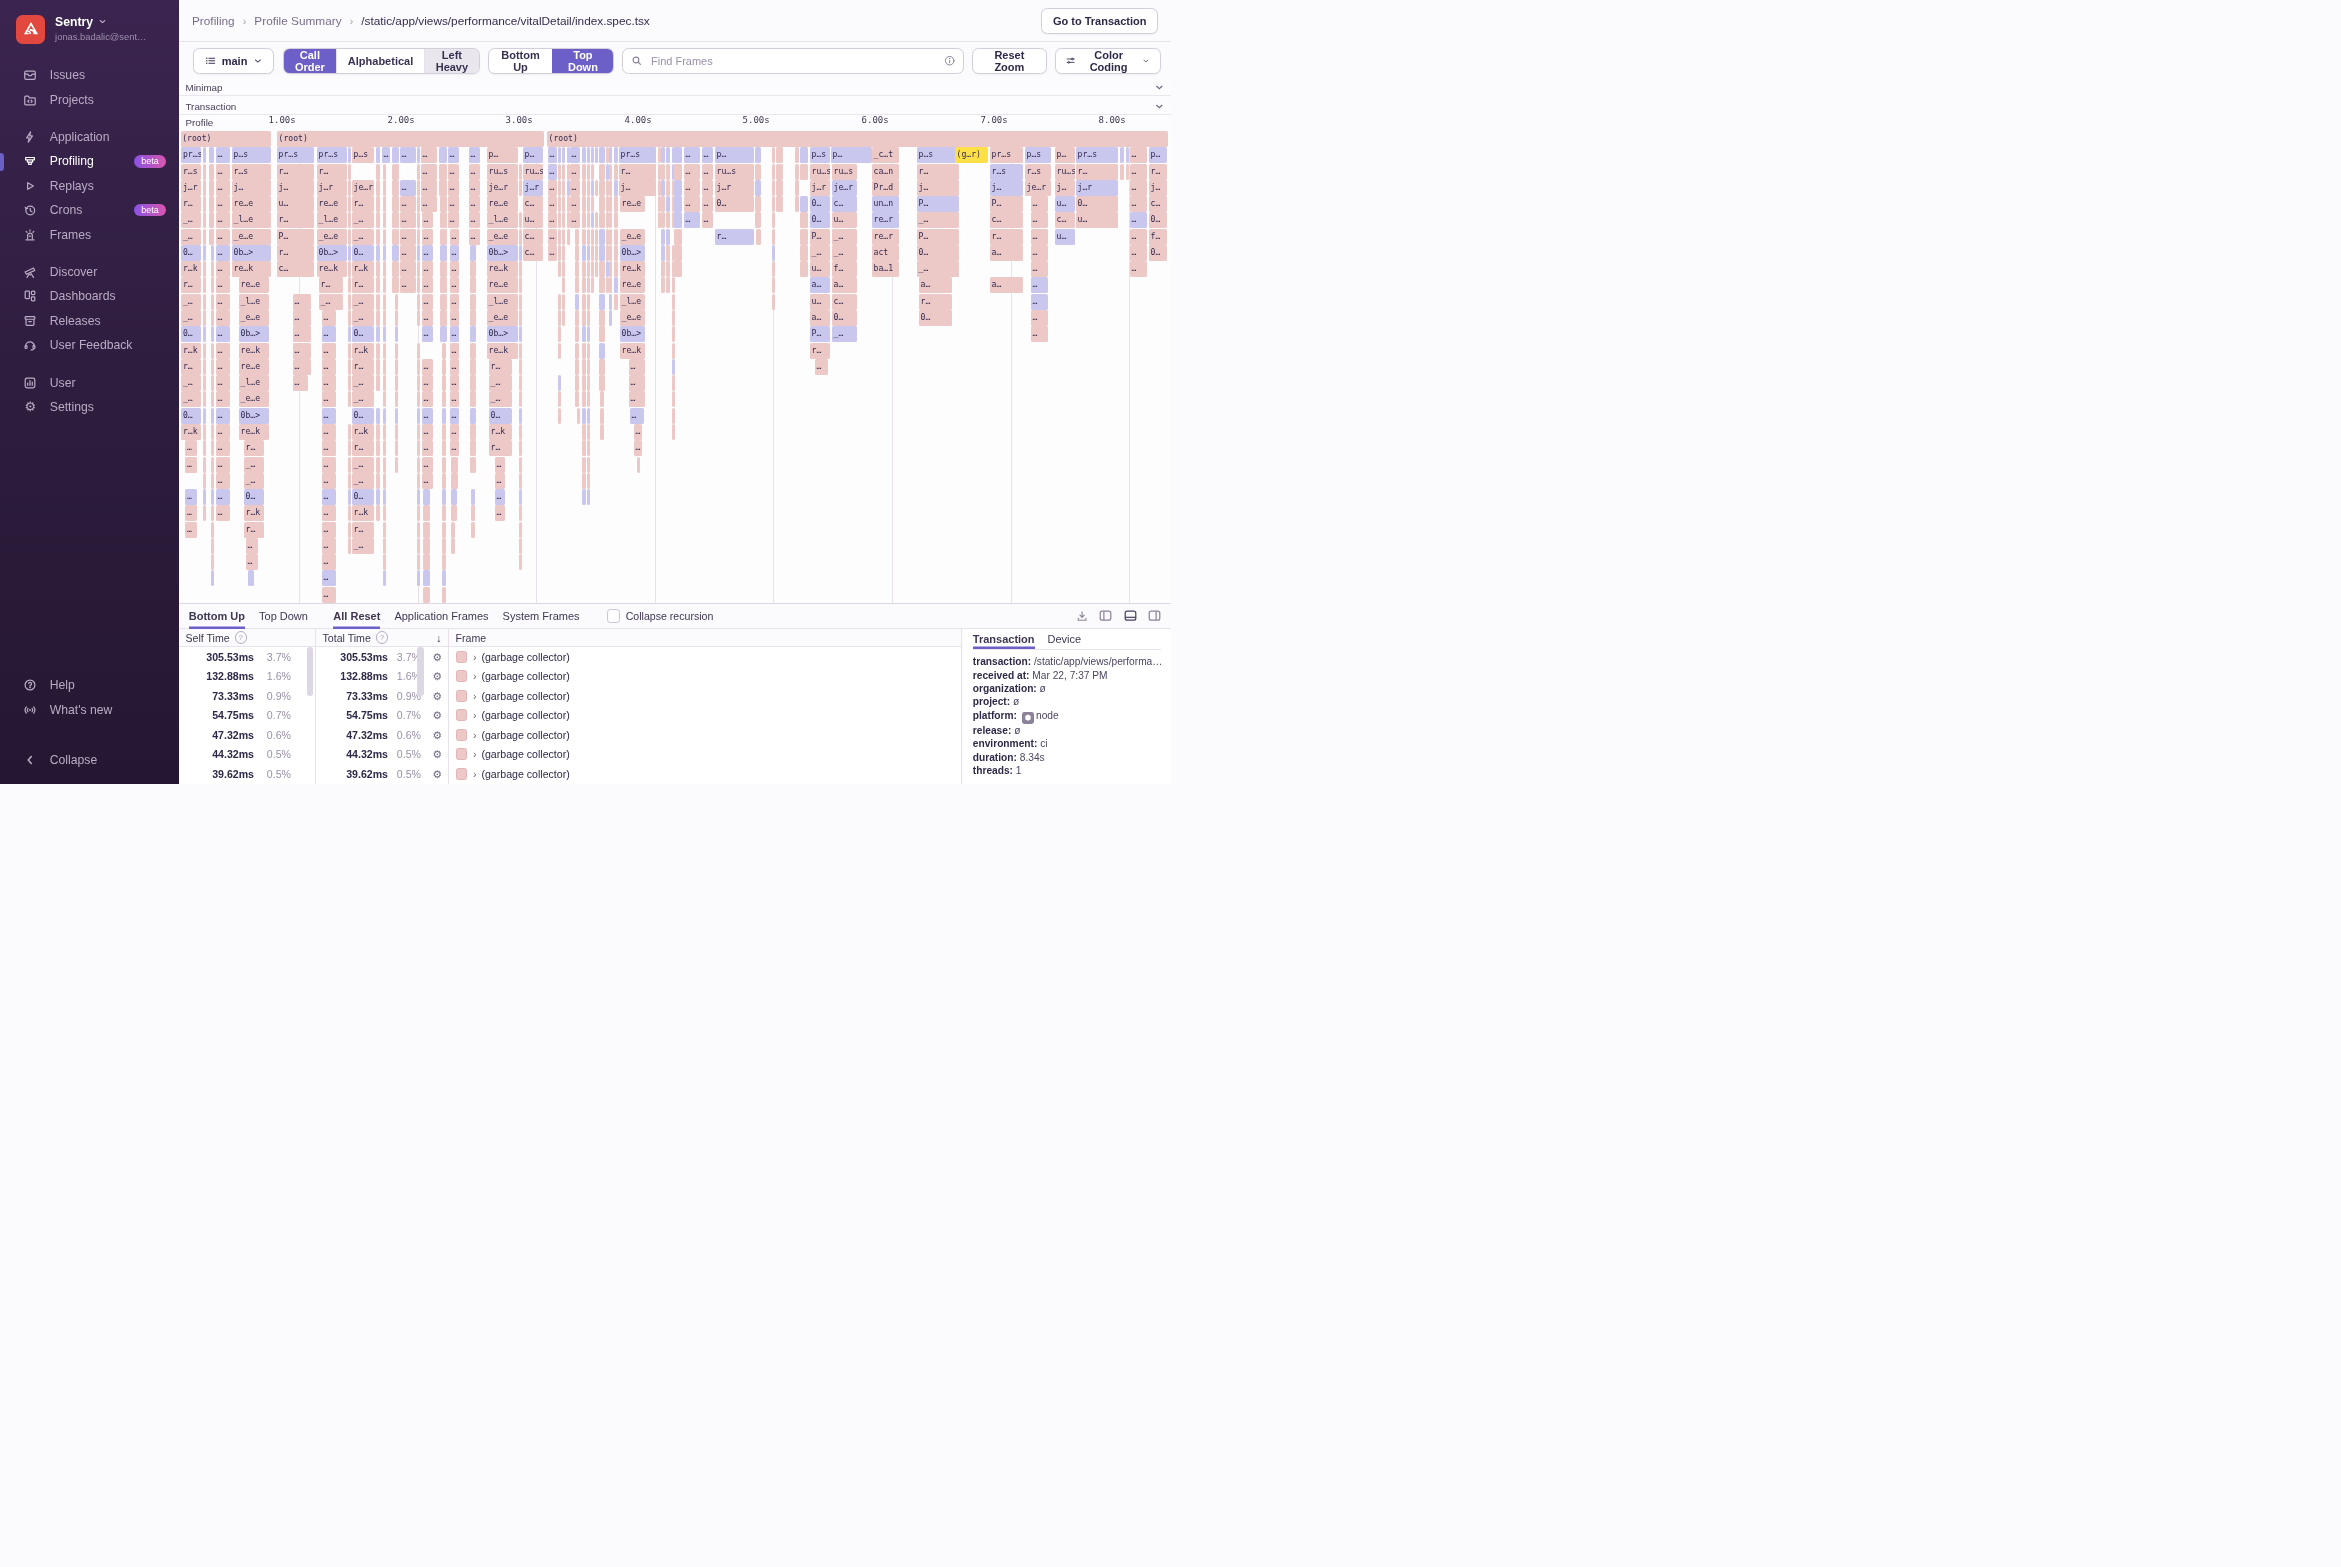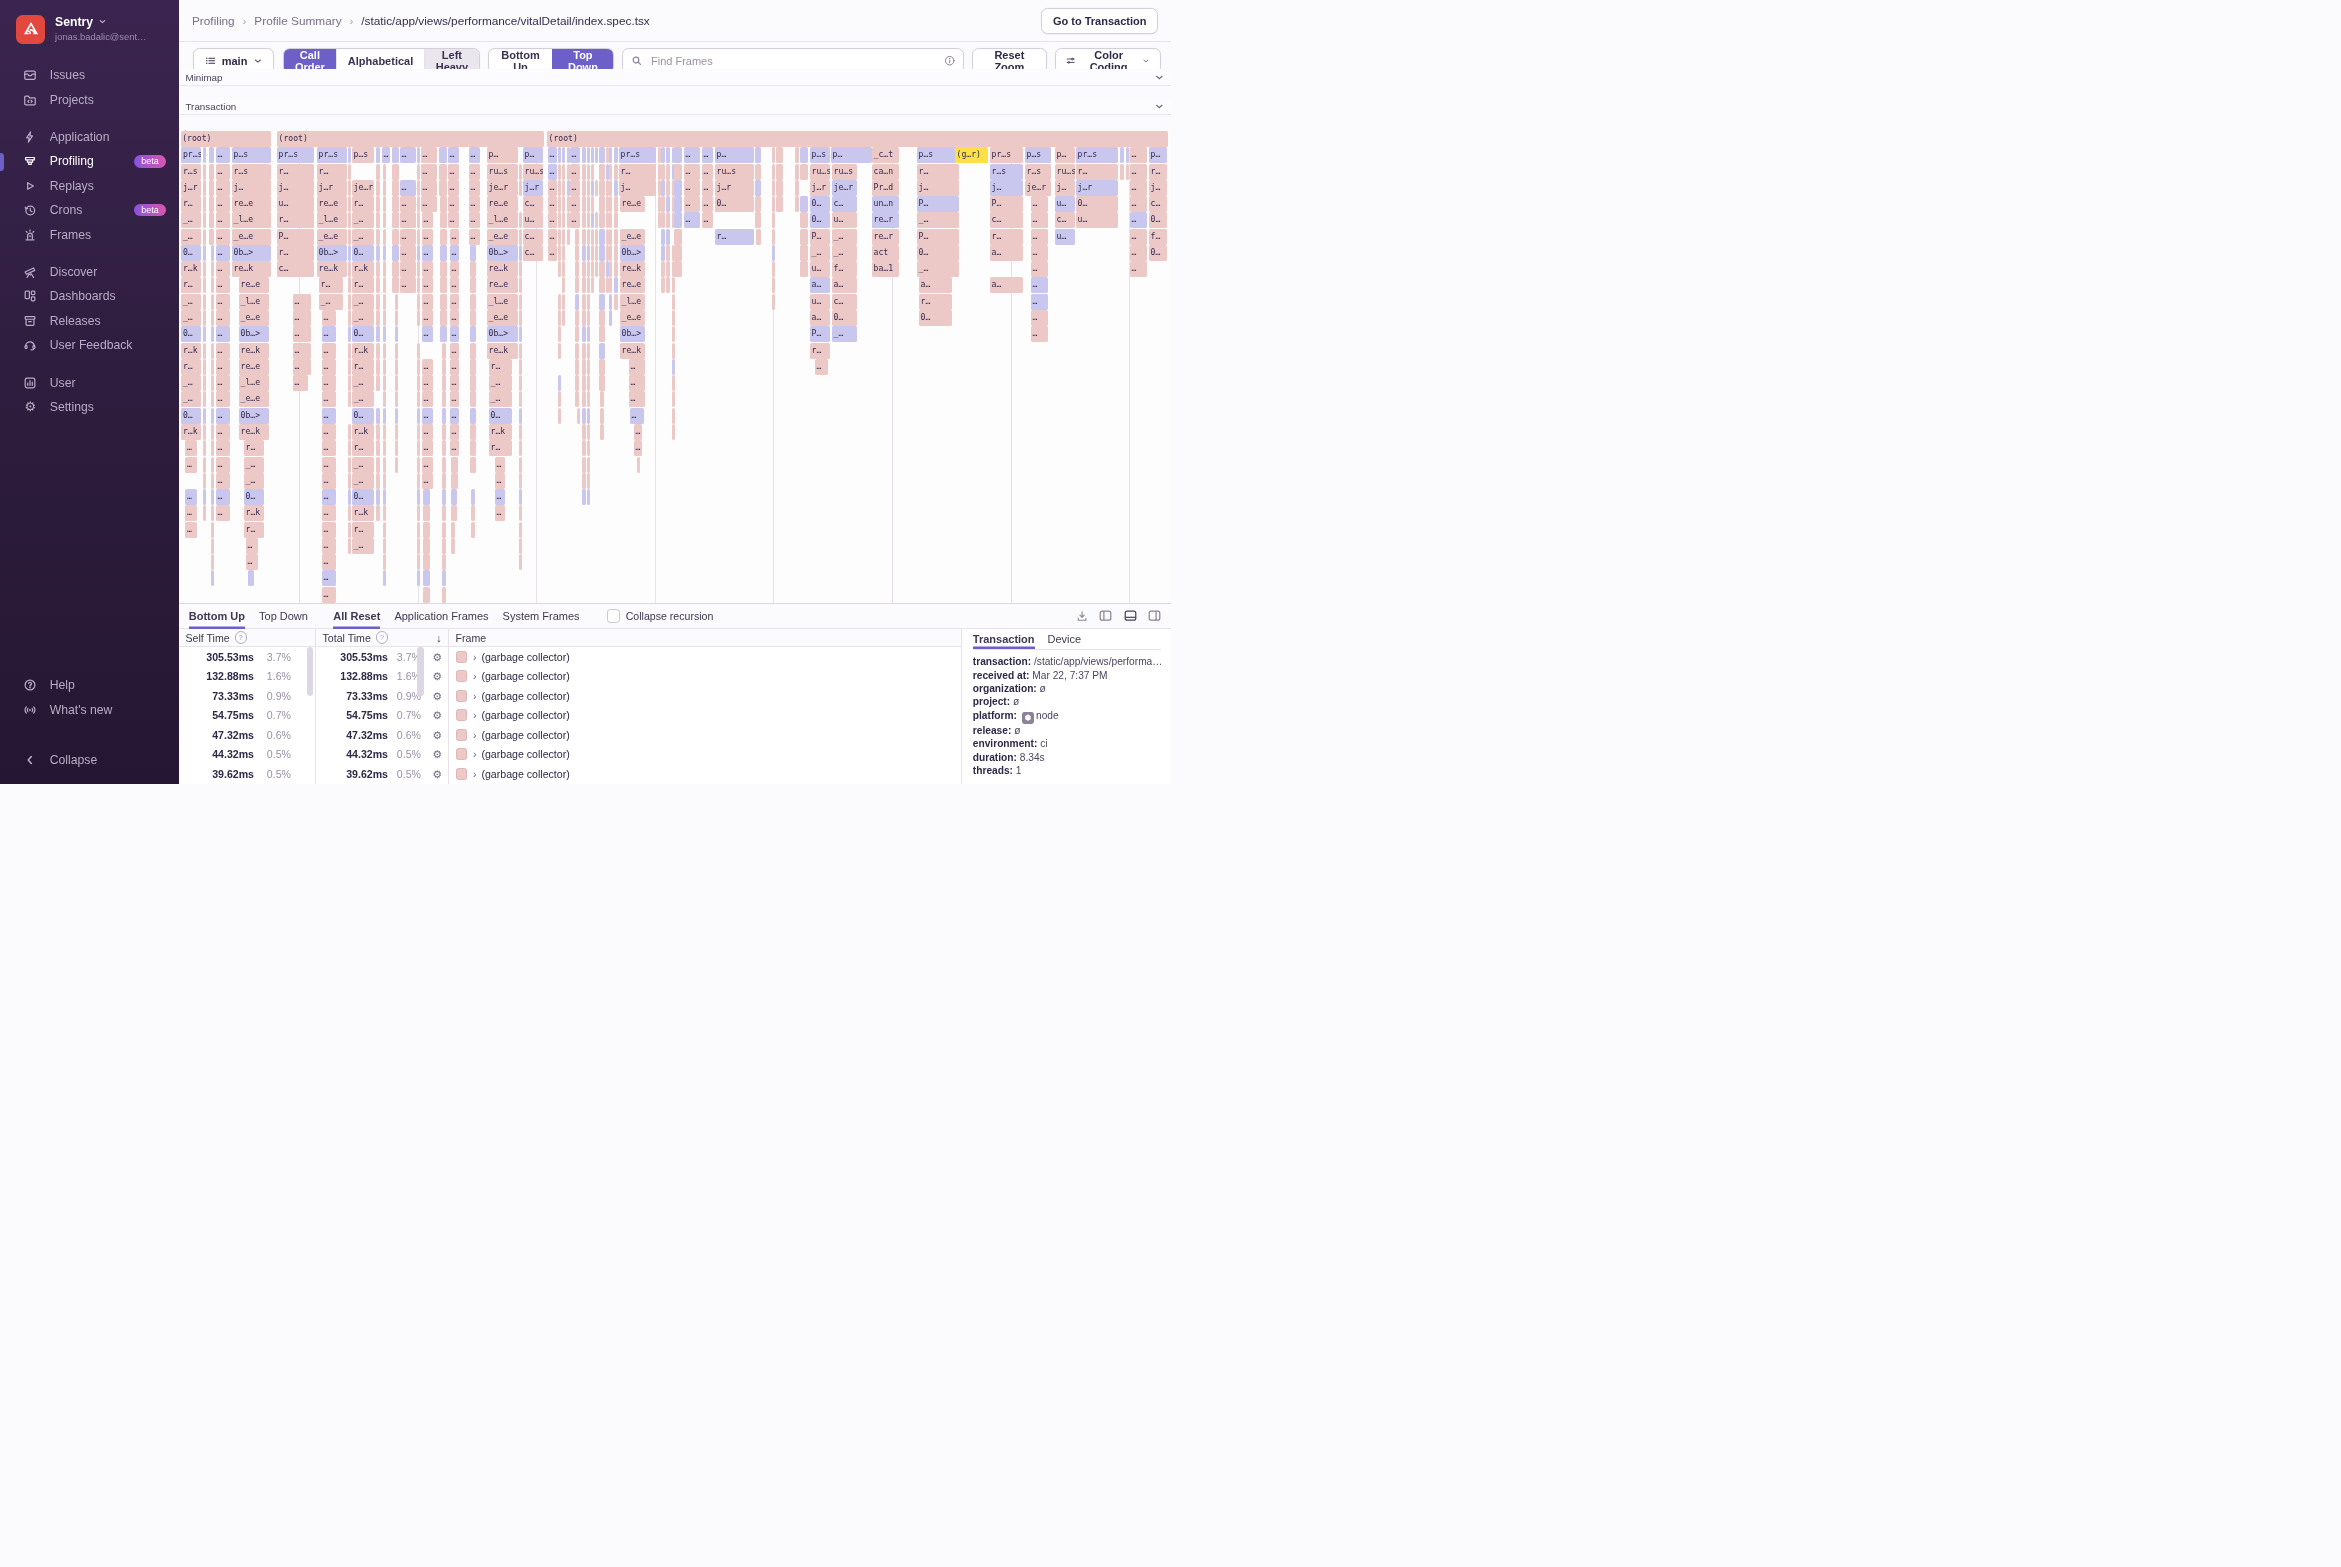--- a/index.html
+++ b/index.html
@@ -327,37 +327,50 @@
             <path d="M2 11h1.5M7 11h7.5"></path>
             <circle cx="5" cy="11" r="1.6"></circle>
         </svg>
         <span>Color Coding</span>
         <svg width="9.8" height="9.8" viewBox="0 0 16 16" fill="none" stroke="#5d5370" stroke-width="1.8" stroke-linecap="round">
             <path d="M4 6.5l4 3.5 4-3.5"></path>
           </svg>
       </button>
     </div>
 
-    <div class="grow" style="top:69px;height:17px;">
+    <div class="grow" style="top:79px;height:17px;">
       <span>Minimap</span>
       <span class="chev">
         <svg width="10.6" height="10.6" viewBox="0 0 16 16" fill="none" stroke="#6f6580" stroke-width="1.8" stroke-linecap="round">
             <path d="M4 6.5l4 3.5 4-3.5"></path>
           </svg>
         </span>
     </div>
     <div class="grow" style="top:98px;height:17px;">
       <span>Transaction</span>
       <span class="chev">
         <svg width="10.6" height="10.6" viewBox="0 0 16 16" fill="none" stroke="#6f6580" stroke-width="1.8" stroke-linecap="round">
             <path d="M4 6.5l4 3.5 4-3.5"></path>
           </svg>
         </span>
     </div>
 
+    <div class="axis">
+      <span class="alabel">Profile</span>
+      <div id="axis-ticks">
+          <span class="tick" style="left: 120px;">1.00s</span>
+          <span class="tick" style="left: 239px;">2.00s</span>
+          <span class="tick" style="left: 357px;">3.00s</span>
+          <span class="tick" style="left: 476px;">4.00s</span>
+          <span class="tick" style="left: 594px;">5.00s</span>
+          <span class="tick" style="left: 713px;">6.00s</span>
+          <span class="tick" style="left: 832px;">7.00s</span>
+          <span class="tick" style="left: 950px;">8.00s</span>
+        </div>
+    </div>
 
     <div id="flame">
         <div class="gline" style="left: 120px;"></div>
         <div class="gline" style="left: 239px;"></div>
         <div class="gline" style="left: 357px;"></div>
         <div class="gline" style="left: 476px;"></div>
         <div class="gline" style="left: 594px;"></div>
         <div class="gline" style="left: 713px;"></div>
         <div class="gline" style="left: 832px;"></div>
         <div class="gline" style="left: 950px;"></div>

